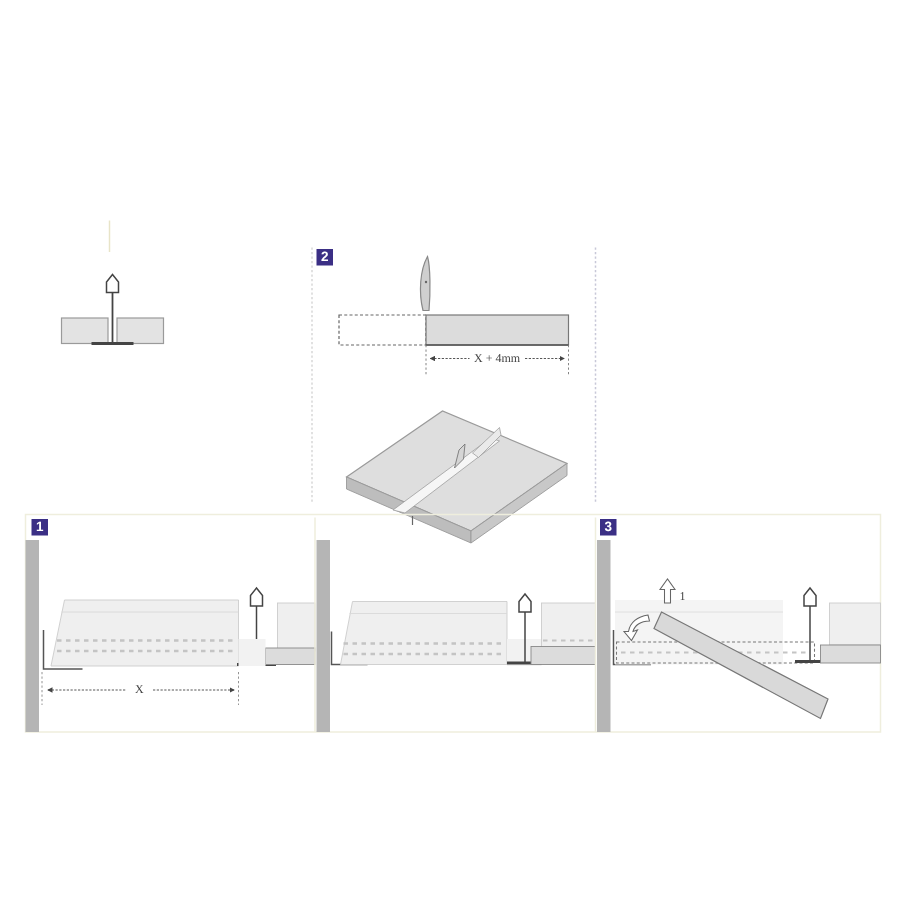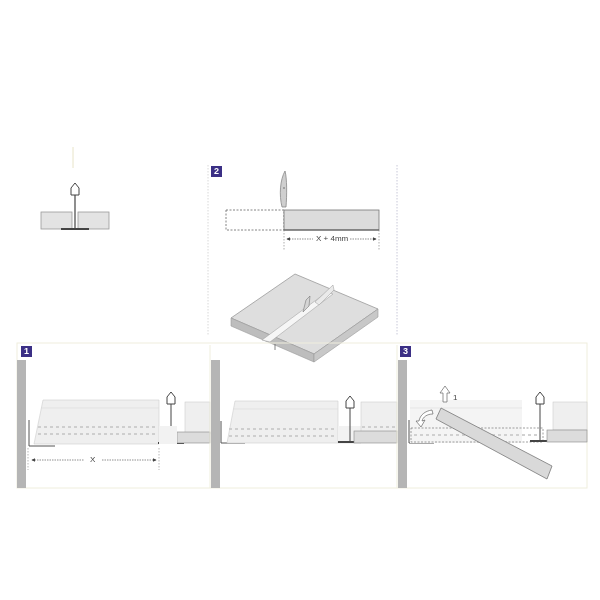--- a/index.html
+++ b/index.html
@@ -3,21 +3,21 @@
   <meta charset="utf-8">
   <style>
     html, body { margin: 0; padding: 0; background: #ffffff; }
     body { width: 600px; height: 600px; position: relative; overflow: hidden; font-family: "Liberation Sans", sans-serif; }
     .layer { position: absolute; left: 0; top: 0; width: 600px; height: 600px; }
     .badge {
       position: absolute; width: 11px; height: 11px; background: #3b2f85; color: #fff;
       font-size: 9px; font-weight: bold; line-height: 11px; text-align: center;
       font-family: "Liberation Sans", sans-serif;
     }
-    .lbl { position: absolute; font-size: 8px; color: #444; font-family: Liberation Sans, sans-serif; white-space: nowrap; }
+    .lbl { position: absolute; font-size: 8px; color: #444; font-family: Liberation Serif, serif; white-space: nowrap; }
   </style>
 </head>
 <body>
 
 <div class="badge" style="left:211px; top:166px;">2</div>
 <div class="badge" style="left:21px; top:346px;">1</div>
 <div class="badge" style="left:400px; top:346px;">3</div>
 
 <div class="lbl" style="left:316px; top:234px;">X + 4mm</div>
 <div class="lbl" style="left:90px; top:455px;">X</div>

